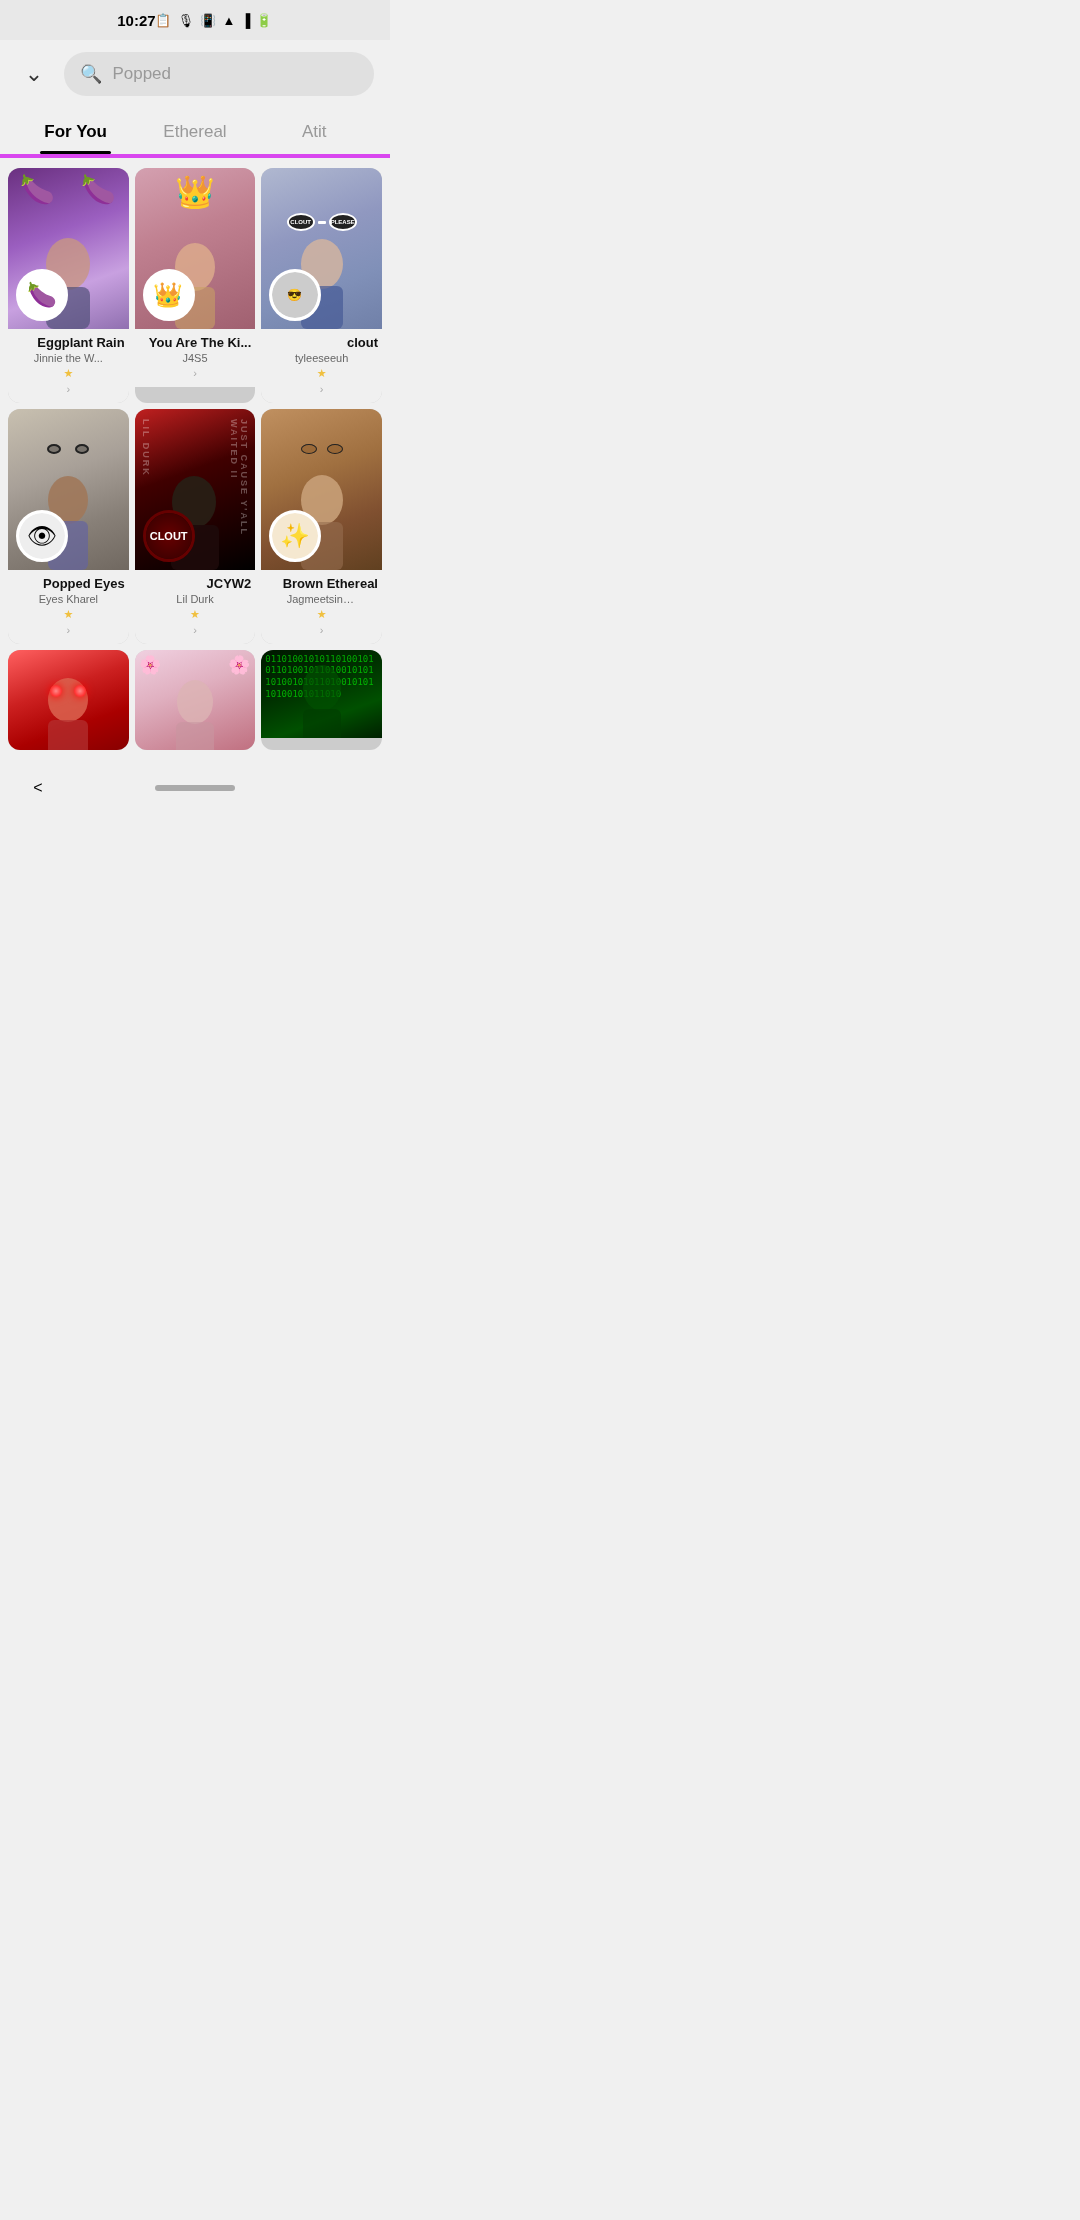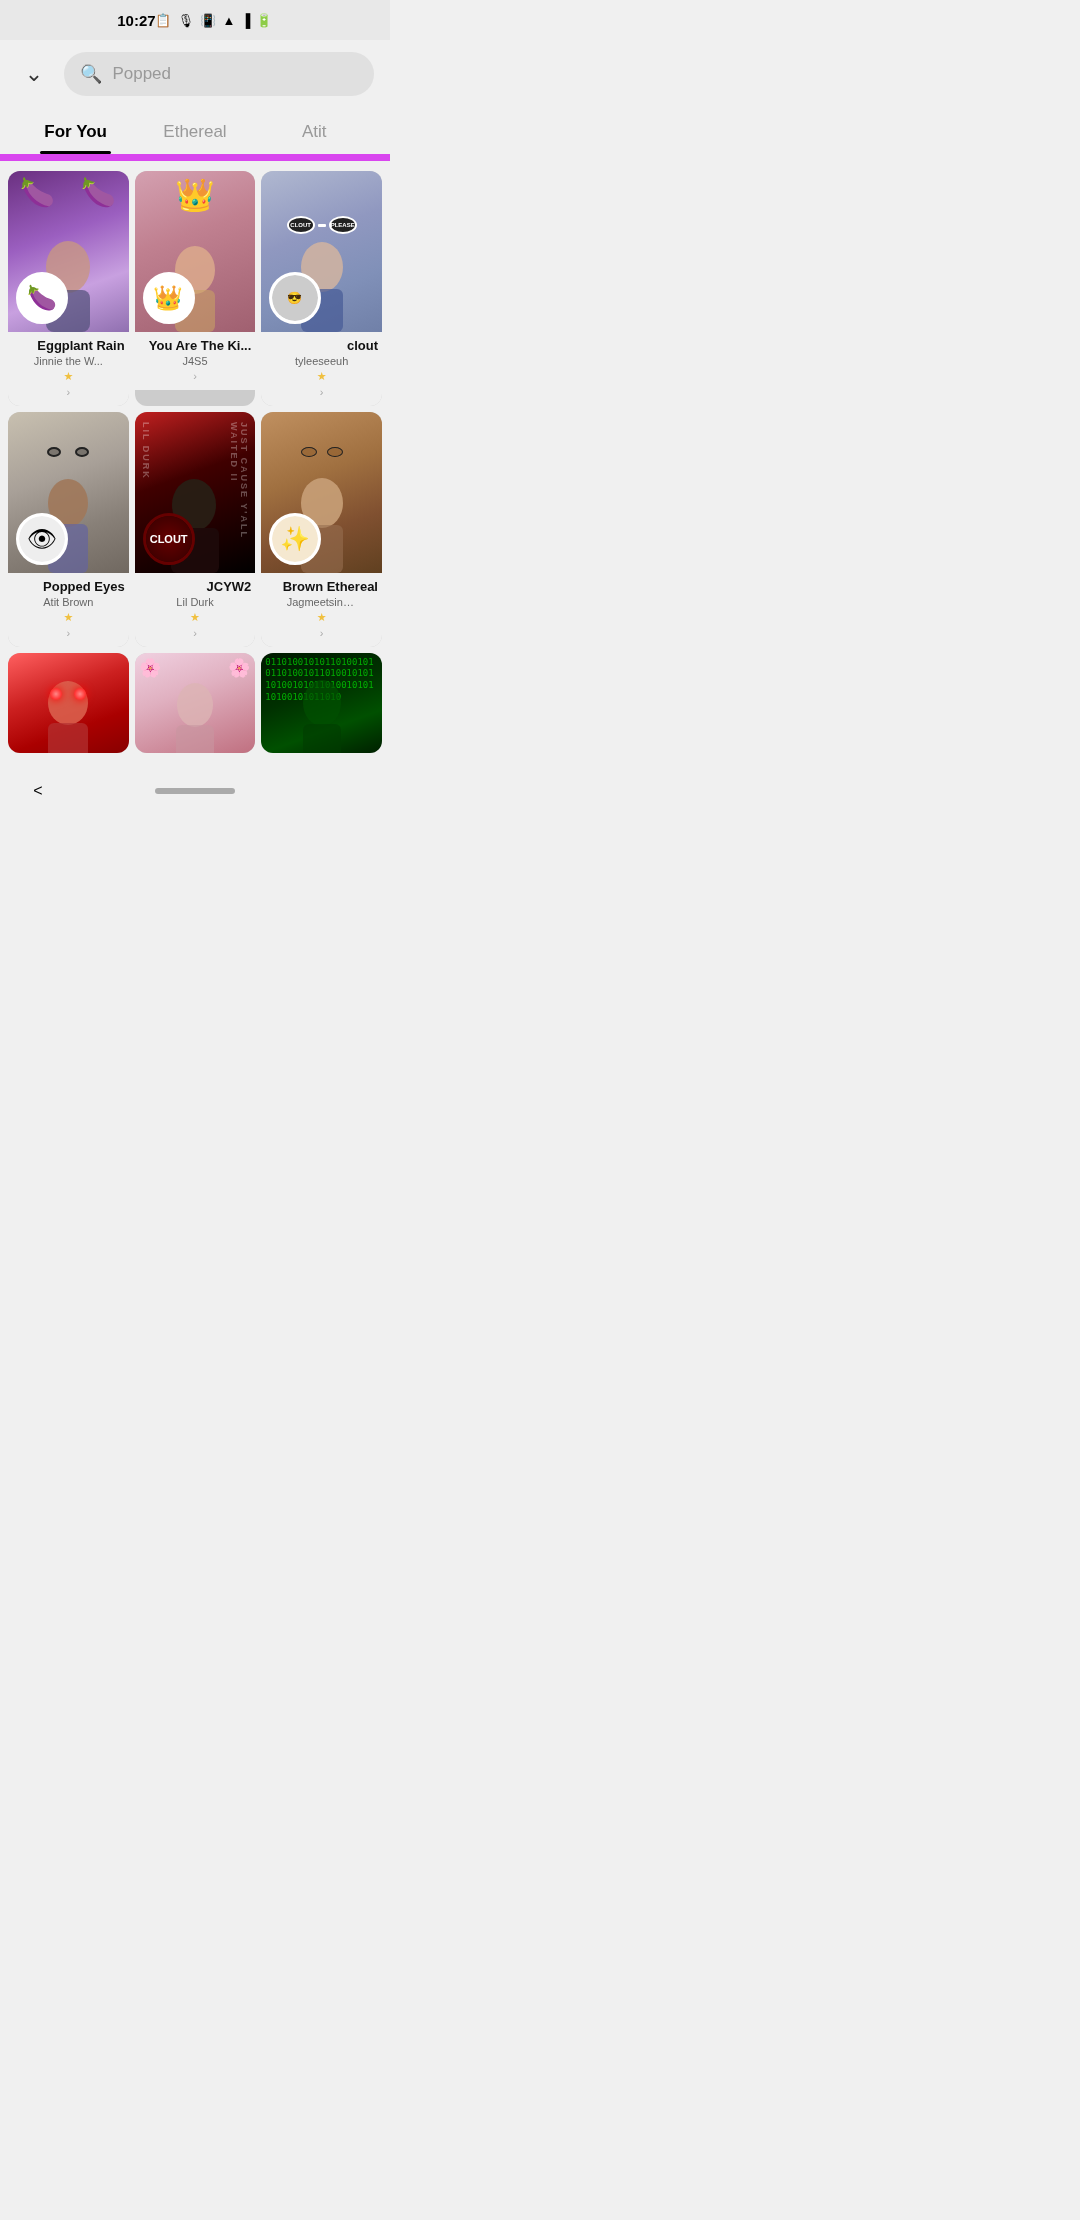--- a/index.html
+++ b/index.html
@@ -75,21 +75,21 @@
     .search-placeholder {
       color: #999;
       font-size: 17px;
     }
 
     
     .tabs {
       display: flex;
       background: #f0f0f0;
       padding: 0 16px;
-      border-bottom: 7px solid #d946ef;
+      border-bottom: 4px solid #d946ef;
     }
     .tab {
       flex: 1;
       text-align: center;
       padding: 14px 0 12px;
       font-size: 17px;
       color: #999;
       cursor: pointer;
       position: relative;
     }
@@ -433,21 +433,21 @@
           <div style="width:14px;height:10px;border:2px solid #222;border-radius:50%;background:rgba(0,0,0,0.3);"></div>
         </div>
       </div>
       <div class="card-avatar">
         <div class="avatar-inner" style="background:#eee;">👁</div>
       </div>
     </div>
     <div class="card-info">
       <div class="card-title">Popped Eyes</div>
       <div class="card-author">
-        <span class="card-author-name">Atit Brown</span>
+        <span class="card-author-name">Eyes Kharel</span>
         <span class="star-icon">★</span>
         <span class="chevron-right">›</span>
       </div>
     </div>
   </div>
 
   <div class="card">
     <div class="card-image card-jcyw2">
       <div class="jcyw-text jcyw-left">LIL DURK</div>
       <div class="jcyw-text jcyw-right">JUST CAUSE Y'ALL WAITED II</div>
@@ -512,21 +512,21 @@
       <svg width="70" height="90" viewBox="0 0 70 90" style="position:absolute;bottom:-10px;">
         <ellipse cx="35" cy="32" rx="18" ry="22" fill="rgba(220,180,180,0.8)"></ellipse>
         <rect x="16" y="52" width="38" height="38" rx="6" fill="rgba(200,150,160,0.6)"></rect>
       </svg>
       <div style="position:absolute;top:4px;left:5px;font-size:18px;">🌸</div>
       <div style="position:absolute;top:4px;right:5px;font-size:18px;">🌸</div>
     </div>
   </div>
 
   <div class="card partial-card">
-    <div class="card-image card-matrix" style="aspect-ratio:unset;height:100px;position:relative;">
+    <div class="card-image card-matrix" style="aspect-ratio:unset;height:88px;position:relative;">
       <div class="matrix-chars">01101001010110100101011010010110100101011010010101101001010110100101011010</div>
       <svg width="70" height="90" viewBox="0 0 70 90" style="position:absolute;bottom:-10px;z-index:1;">
         <ellipse cx="35" cy="30" rx="19" ry="23" fill="rgba(0,80,0,0.7)"></ellipse>
         <rect x="16" y="51" width="38" height="39" rx="6" fill="rgba(0,60,0,0.6)"></rect>
       </svg>
     </div>
   </div>
 
 </div>
 

